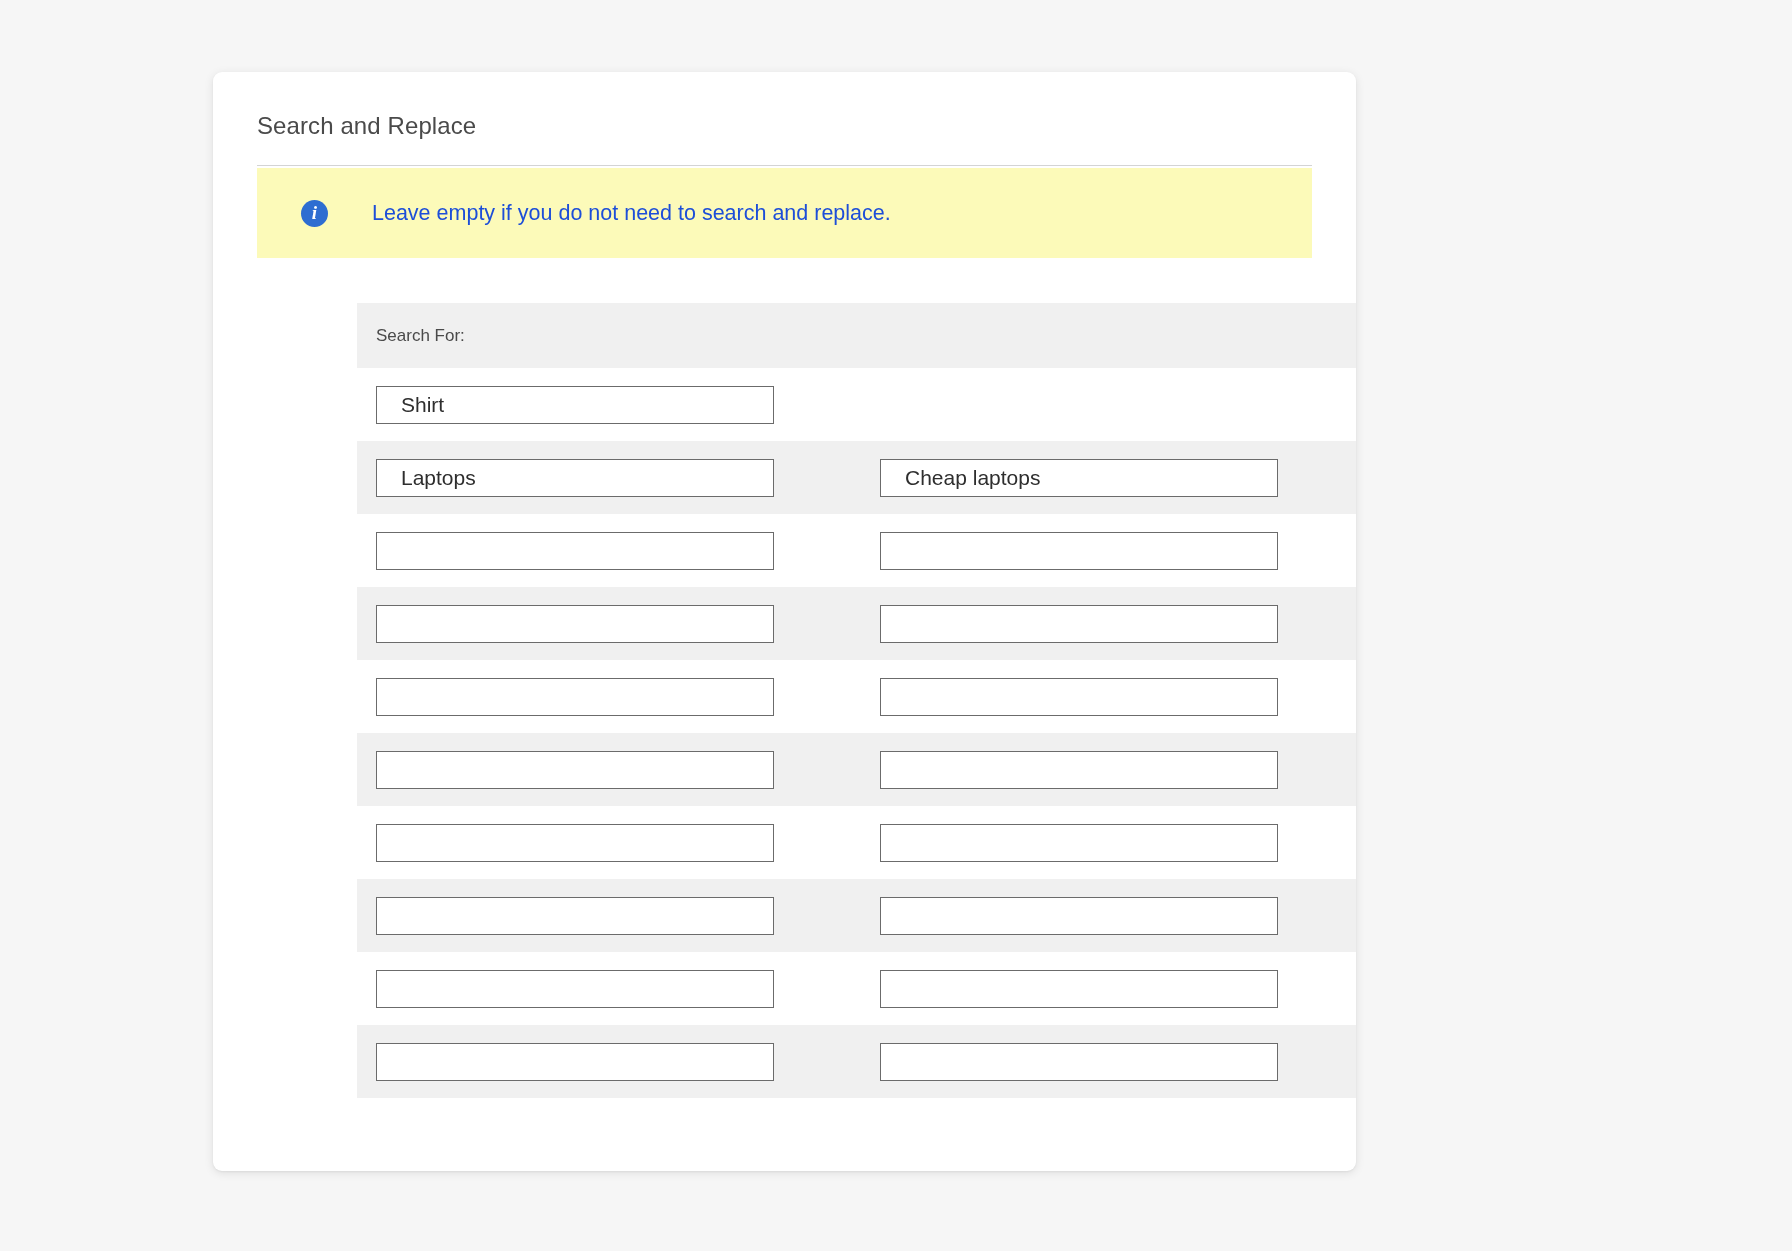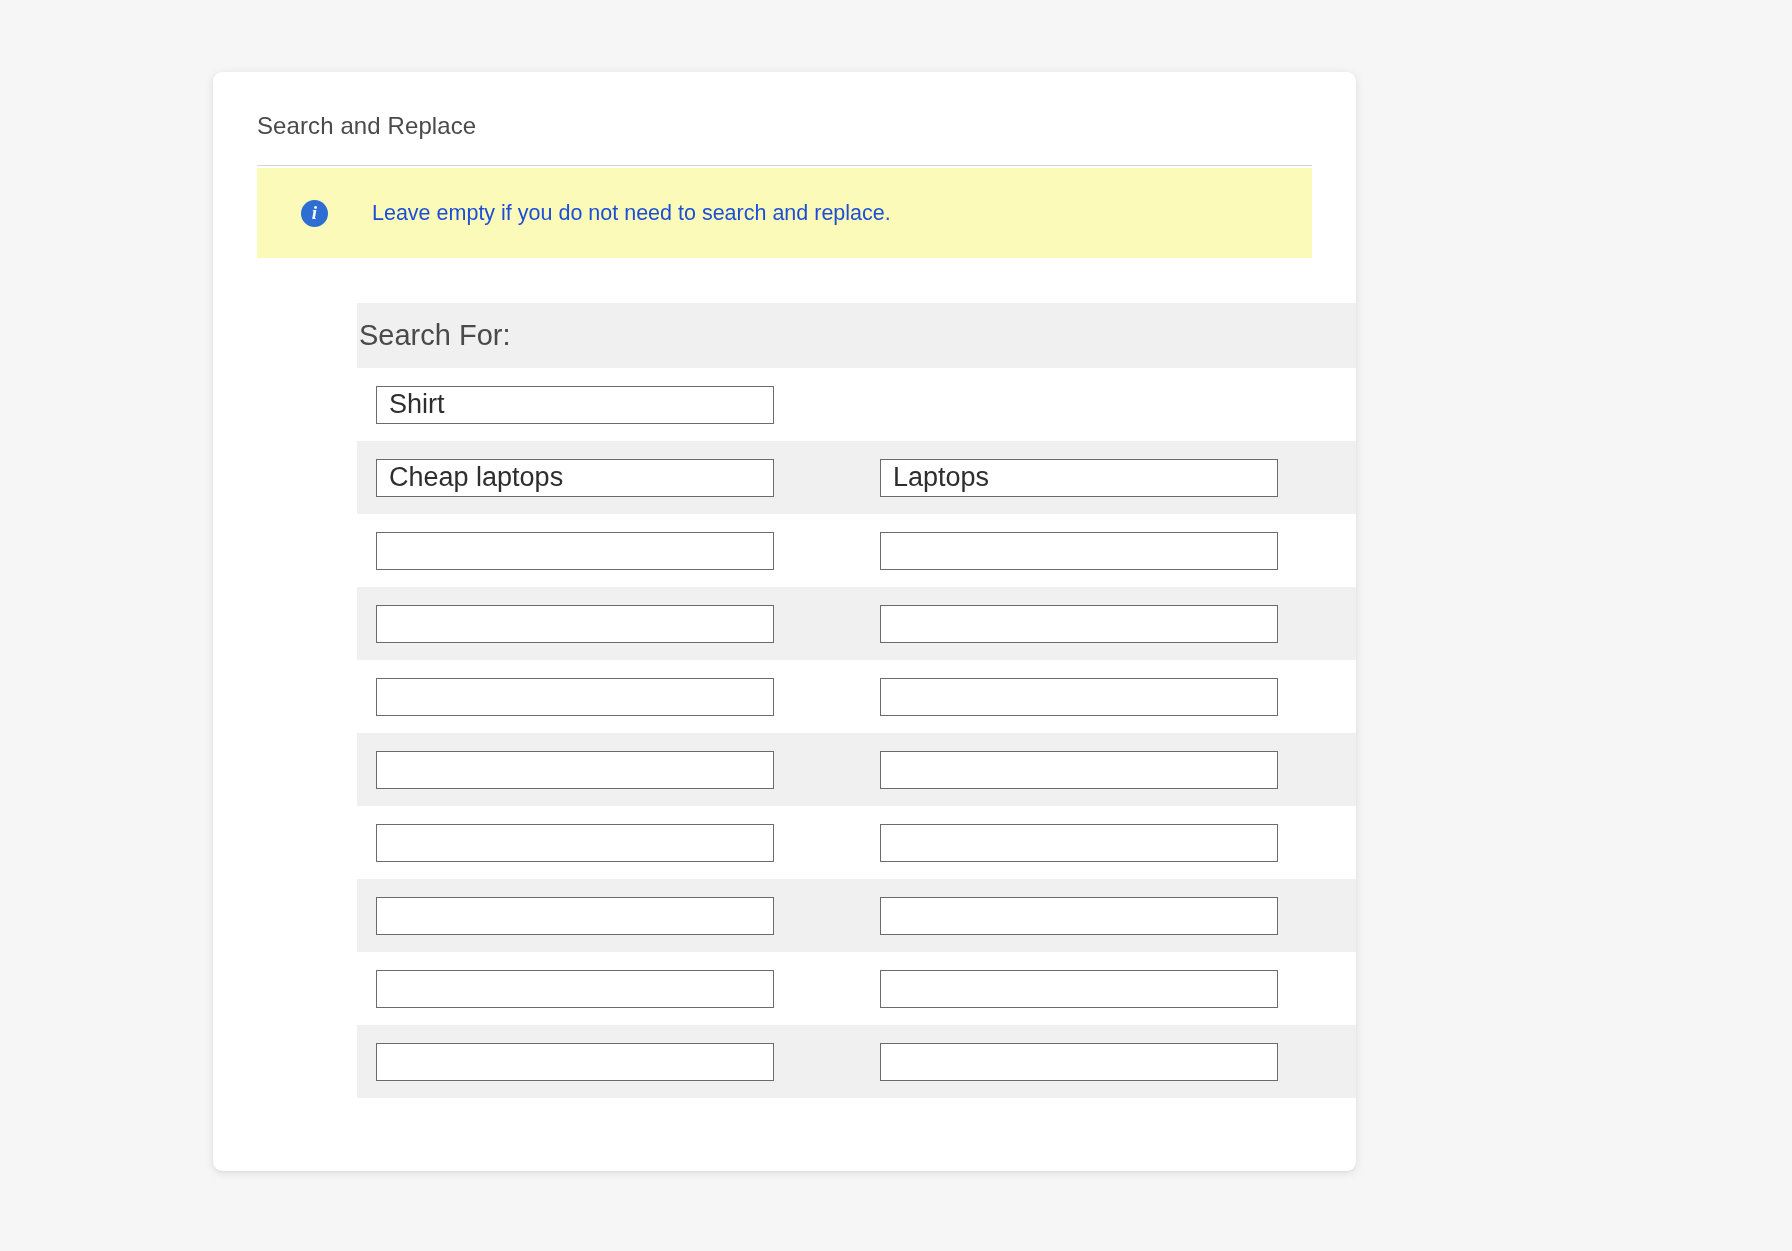--- a/index.html
+++ b/index.html
@@ -116,36 +116,36 @@
     align-items: center;
   }
 
   .cell {
     width: 504px;
     display: flex;
     align-items: center;
   }
 
   .col-label {
-    padding-left: 2px;
-    font-size: 29px;
+    padding-left: 19px;
+    font-size: 17px;
     color: #4a4a4a;
     white-space: nowrap;
   }
 
   .field {
     width: 398px;
     height: 38px;
     margin-left: 19px;
     border: 1px solid #6b6b6b;
     background: #ffffff;
     display: flex;
     align-items: center;
-    padding: 0 12px;
-    font-size: 27px;
+    padding: 0 24px;
+    font-size: 21px;
     color: #2e2e2e;
     overflow: hidden;
     white-space: nowrap;
     line-height: 1;
   }
   .field .val { display: block; }
 </style>
 </head>
 <body>
 
@@ -176,26 +176,26 @@
         <div class="cell">
           <div class="field">
             <span class="val">Shirt</span>
           </div>
         </div>
       </div>
 
       <div class="row data shaded">
         <div class="cell">
           <div class="field">
+            <span class="val">Laptops</span>
+          </div>
+        </div>
+        <div class="cell">
+          <div class="field">
             <span class="val">Cheap laptops</span>
-          </div>
-        </div>
-        <div class="cell">
-          <div class="field">
-            <span class="val">Laptops</span>
           </div>
         </div>
       </div>
 
       <div class="row data">
         <div class="cell">
           <div class="field">
             <span class="val"></span>
           </div>
         </div>

